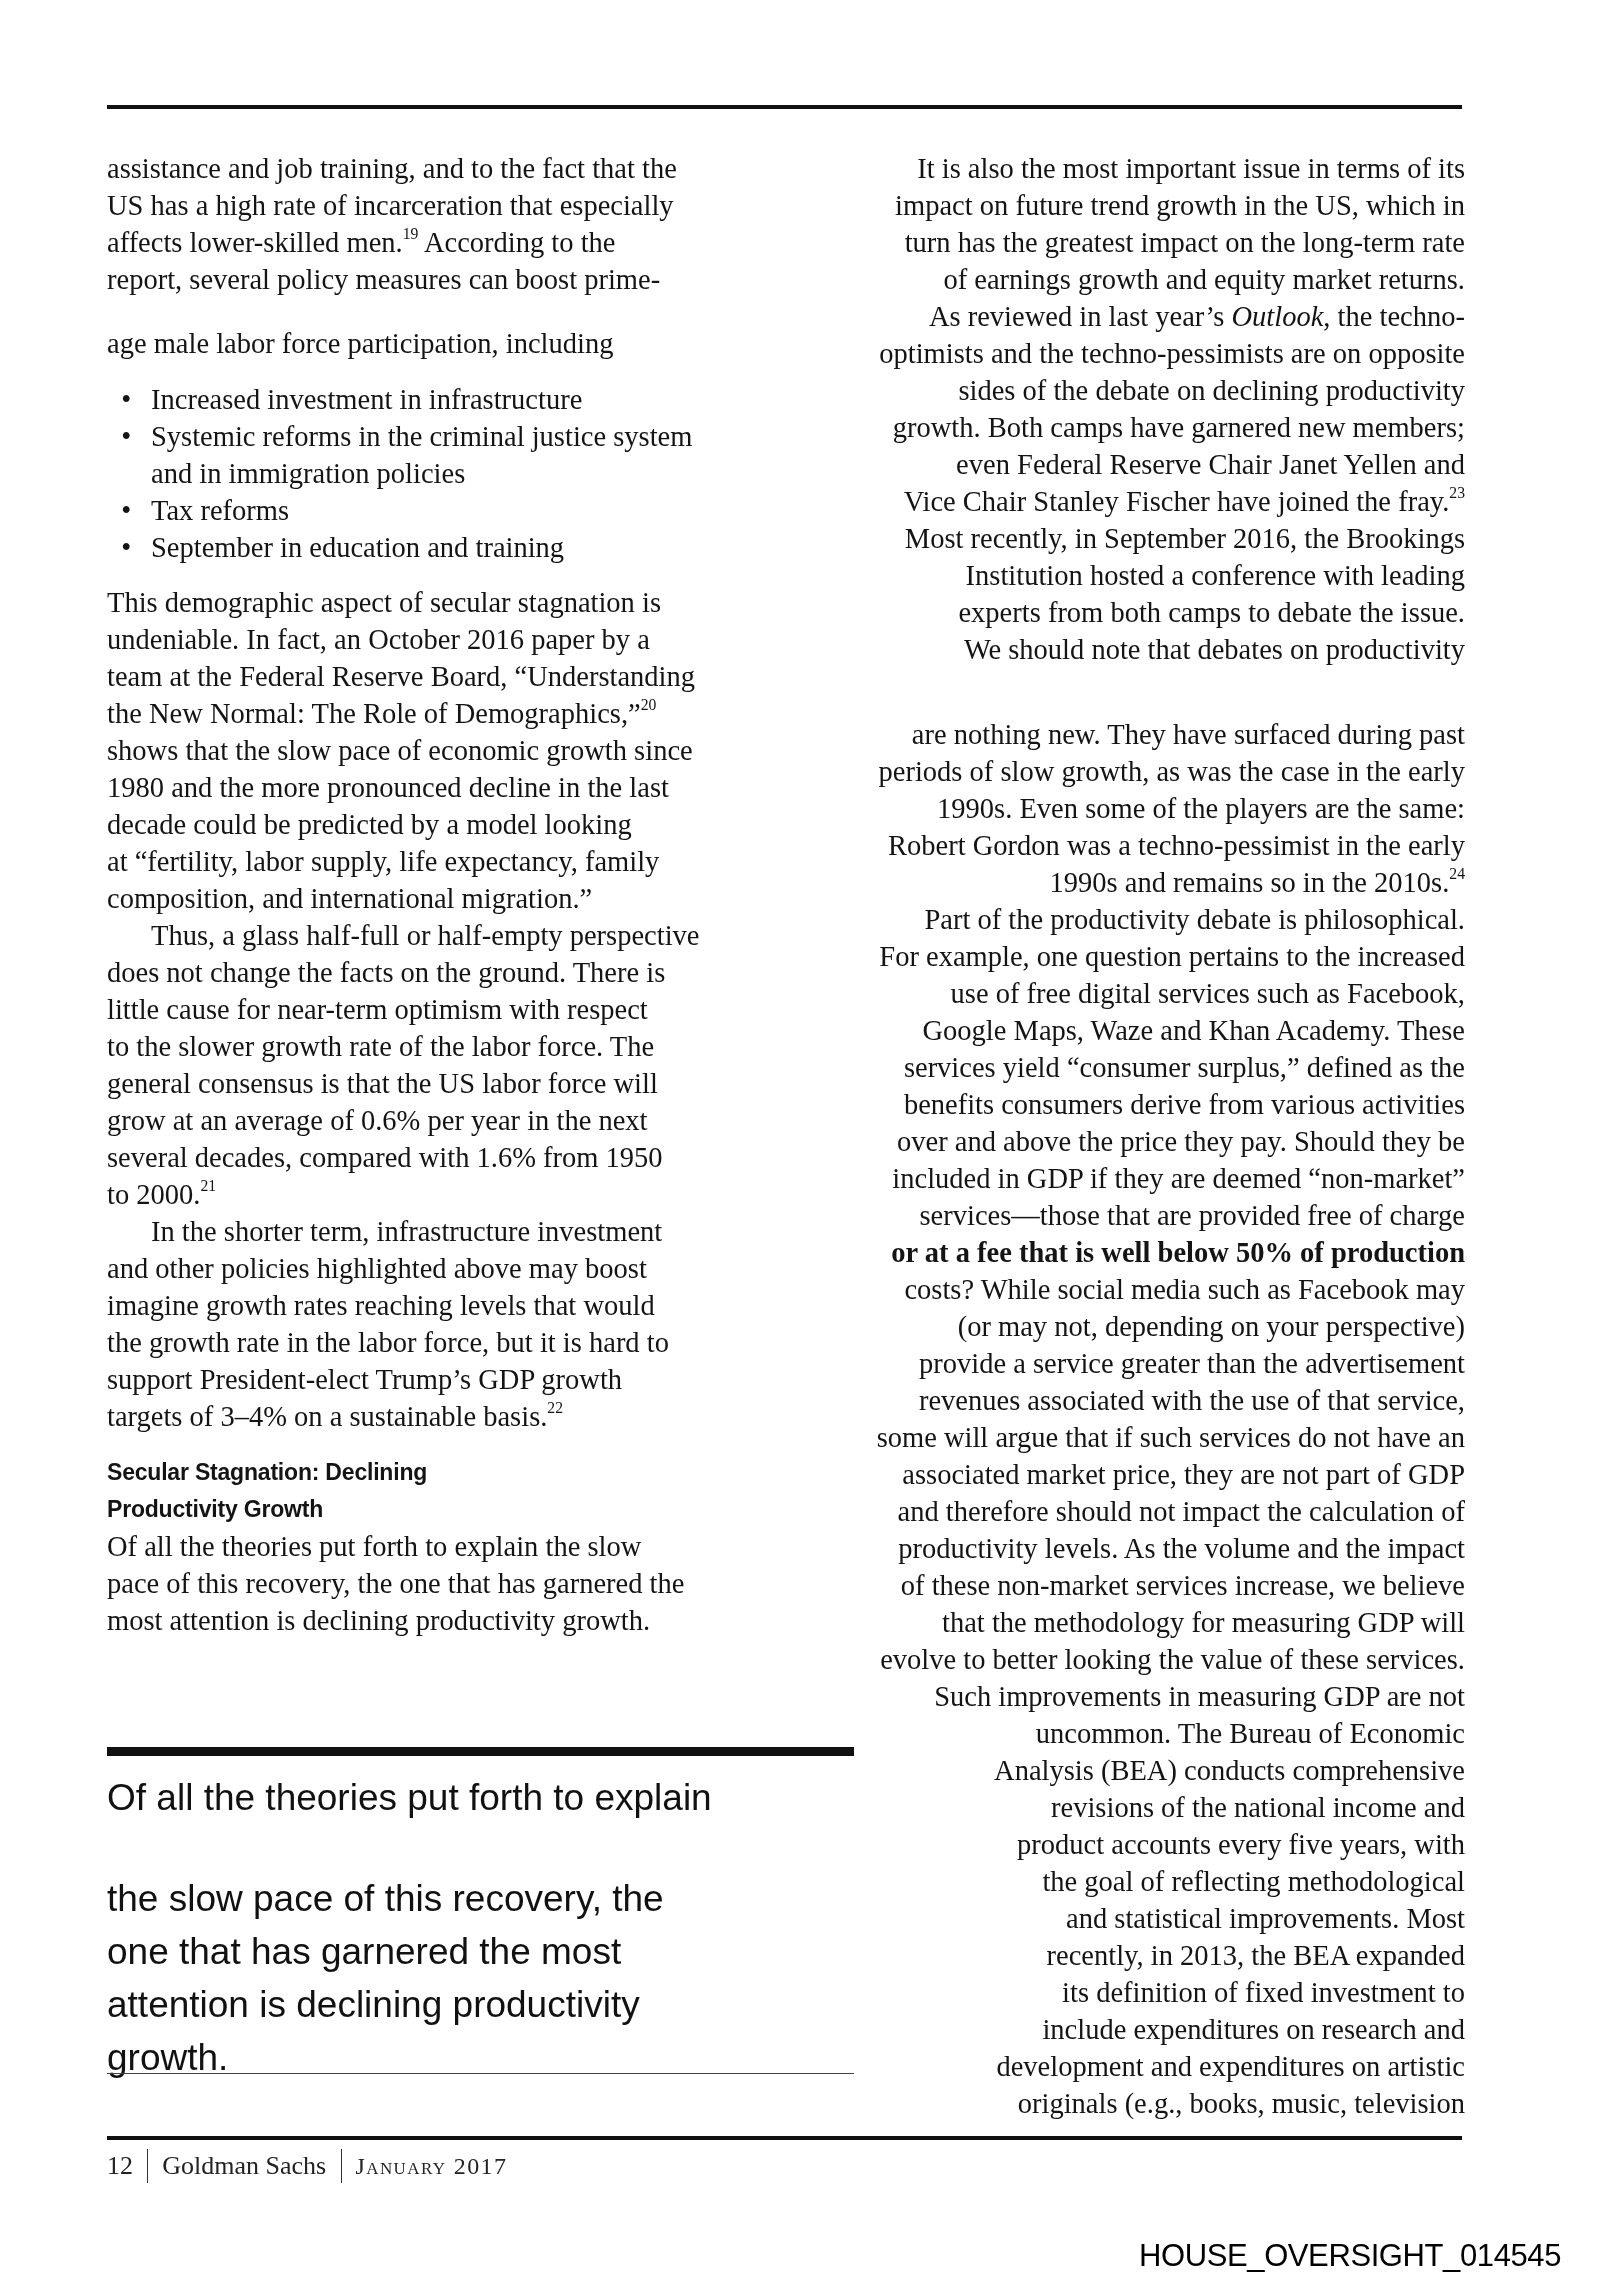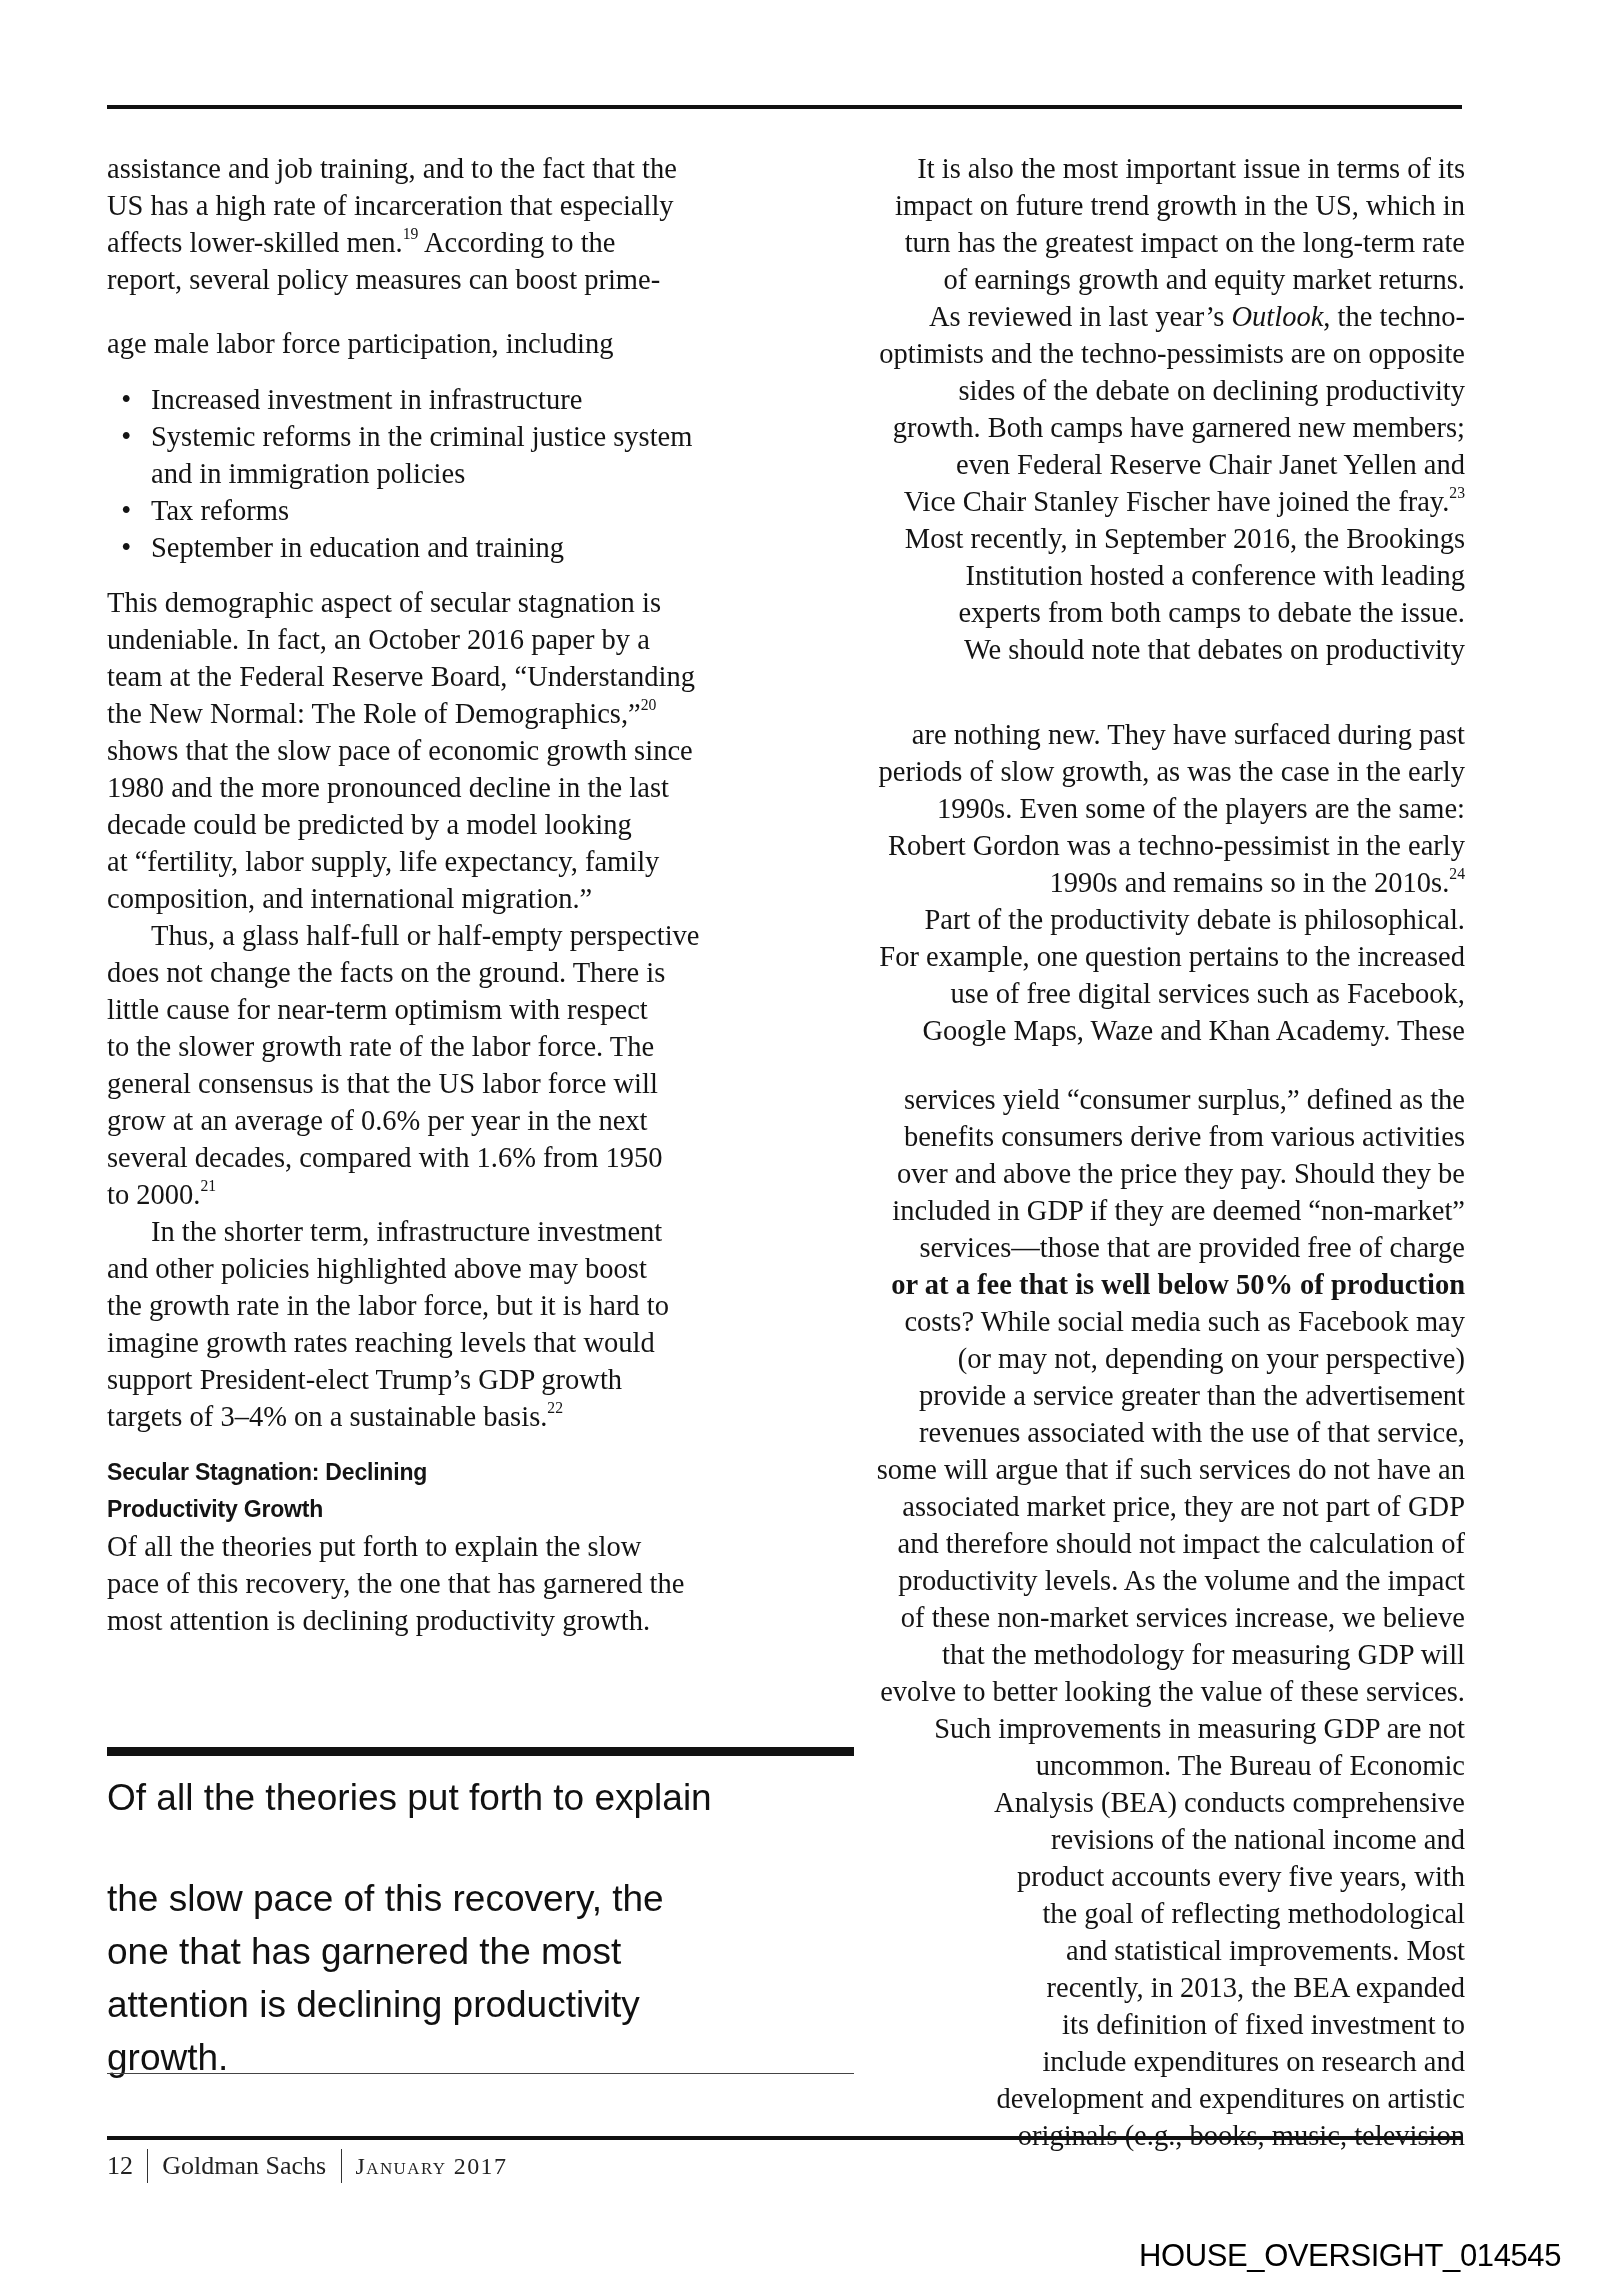--- a/index.html
+++ b/index.html
@@ -59,22 +59,22 @@
       <span class="line" style="display: block;"><span>little cause for near-term optimism with respect</span></span>
       <span class="line" style="display: block;"><span>to the slower growth rate of the labor force. The</span></span>
       <span class="line" style="display: block;"><span>general consensus is that the US labor force will</span></span>
       <span class="line" style="display: block;"><span>grow at an average of 0.6% per year in the next</span></span>
       <span class="line" style="display: block;"><span>several decades, compared with 1.6% from 1950</span></span>
       <span class="line" style="display: block;"><span>to 2000.</span><sup>21</sup></span>
     </div>
   <div id="lc-p4">
       <span class="line ind" style="display: block;"><span>In the shorter term, infrastructure investment</span></span>
       <span class="line" style="display: block;"><span>and other policies highlighted above may boost</span></span>
+      <span class="line" style="display: block;"><span>imagine growth rates reaching levels that would</span></span>
       <span class="line" style="display: block;"><span>the growth rate in the labor force, but it is hard to</span></span>
-      <span class="line" style="display: block;"><span>imagine growth rates reaching levels that would</span></span>
       <span class="line" style="display: block;"><span>support President-elect Trump’s GDP growth</span></span>
       <span class="line" style="display: block;"><span>targets of 3–4% on a sustainable basis.</span><sup>22</sup></span>
     </div>
   <div style="height:18.5px"></div>
   <div>
     <span class="heading">Secular Stagnation: Declining</span>
     <span class="heading">Productivity Growth</span>
   </div>
   <div id="lc-p5">
       <span class="line" style="display: block;"><span>Of all the theories put forth to explain the slow</span></span>
@@ -111,21 +111,21 @@
       <span class="line ind" style="display: block;"><span>We should note that debates on productivity</span></span>
       <span class="line" style="display: block; margin-top: 48px;"><span>are nothing new. They have surfaced during past</span></span>
       <span class="line" style="display: block;"><span>periods of slow growth, as was the case in the early</span></span>
       <span class="line" style="display: block;"><span>1990s. Even some of the players are the same:</span></span>
       <span class="line" style="display: block;"><span>Robert Gordon was a techno-pessimist in the early</span></span>
       <span class="line" style="display: block;"><span>1990s and remains so in the 2010s.</span><sup>24</sup></span>
       <span class="line ind" style="display: block;"><span>Part of the productivity debate is philosophical.</span></span>
       <span class="line" style="display: block;"><span>For example, one question pertains to the increased</span></span>
       <span class="line" style="display: block;"><span>use of free digital services such as Facebook,</span></span>
       <span class="line" style="display: block;"><span>Google Maps, Waze and Khan Academy. These</span></span>
-      <span class="line" style="display: block; margin-top: 32px;"><span>services yield “consumer surplus,” defined as the</span></span>
+      <span class="line" style="display: block;"><span>services yield “consumer surplus,” defined as the</span></span>
       <span class="line" style="display: block;"><span>benefits consumers derive from various activities</span></span>
       <span class="line" style="display: block;"><span>over and above the price they pay. Should they be</span></span>
       <span class="line" style="display: block;"><span>included in GDP if they are deemed “non-market”</span></span>
       <span class="line" style="display: block;"><span>services—those that are provided free of charge</span></span>
       <span class="line" style="display: block; font-weight: bold;"><span>or at a fee that is well below 50% of production</span></span>
       <span class="line" style="display: block;"><span>costs? While social media such as Facebook may</span></span>
       <span class="line" style="display: block;"><span>(or may not, depending on your perspective)</span></span>
       <span class="line" style="display: block;"><span>provide a service greater than the advertisement</span></span>
       <span class="line" style="display: block;"><span>revenues associated with the use of that service,</span></span>
       <span class="line" style="display: block;"><span>some will argue that if such services do not have an</span></span>

